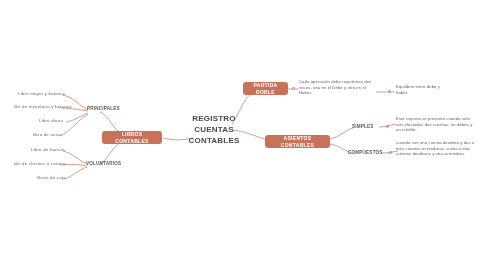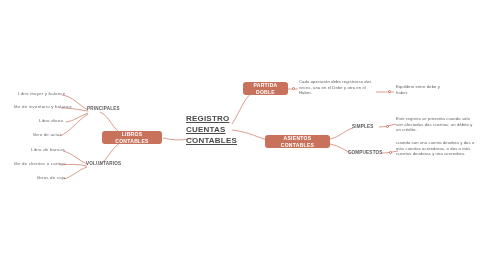--- a/index.html
+++ b/index.html
@@ -29,22 +29,22 @@
   .node {
     position: absolute;
     box-sizing: border-box;
   }
   
   .center-topic {
     color: #4a4a4a;
     font-size: 8px;
     font-weight: bold;
     line-height: 11px;
+    text-align: center;
     letter-spacing: 0.2px;
-    text-decoration: underline;
   }
   
   .box {
     background: #c9725b;
     color: #ffffff;
     font-size: 5px;
     font-weight: bold;
     letter-spacing: 0.3px;
     border-radius: 3px;
     text-align: center;

